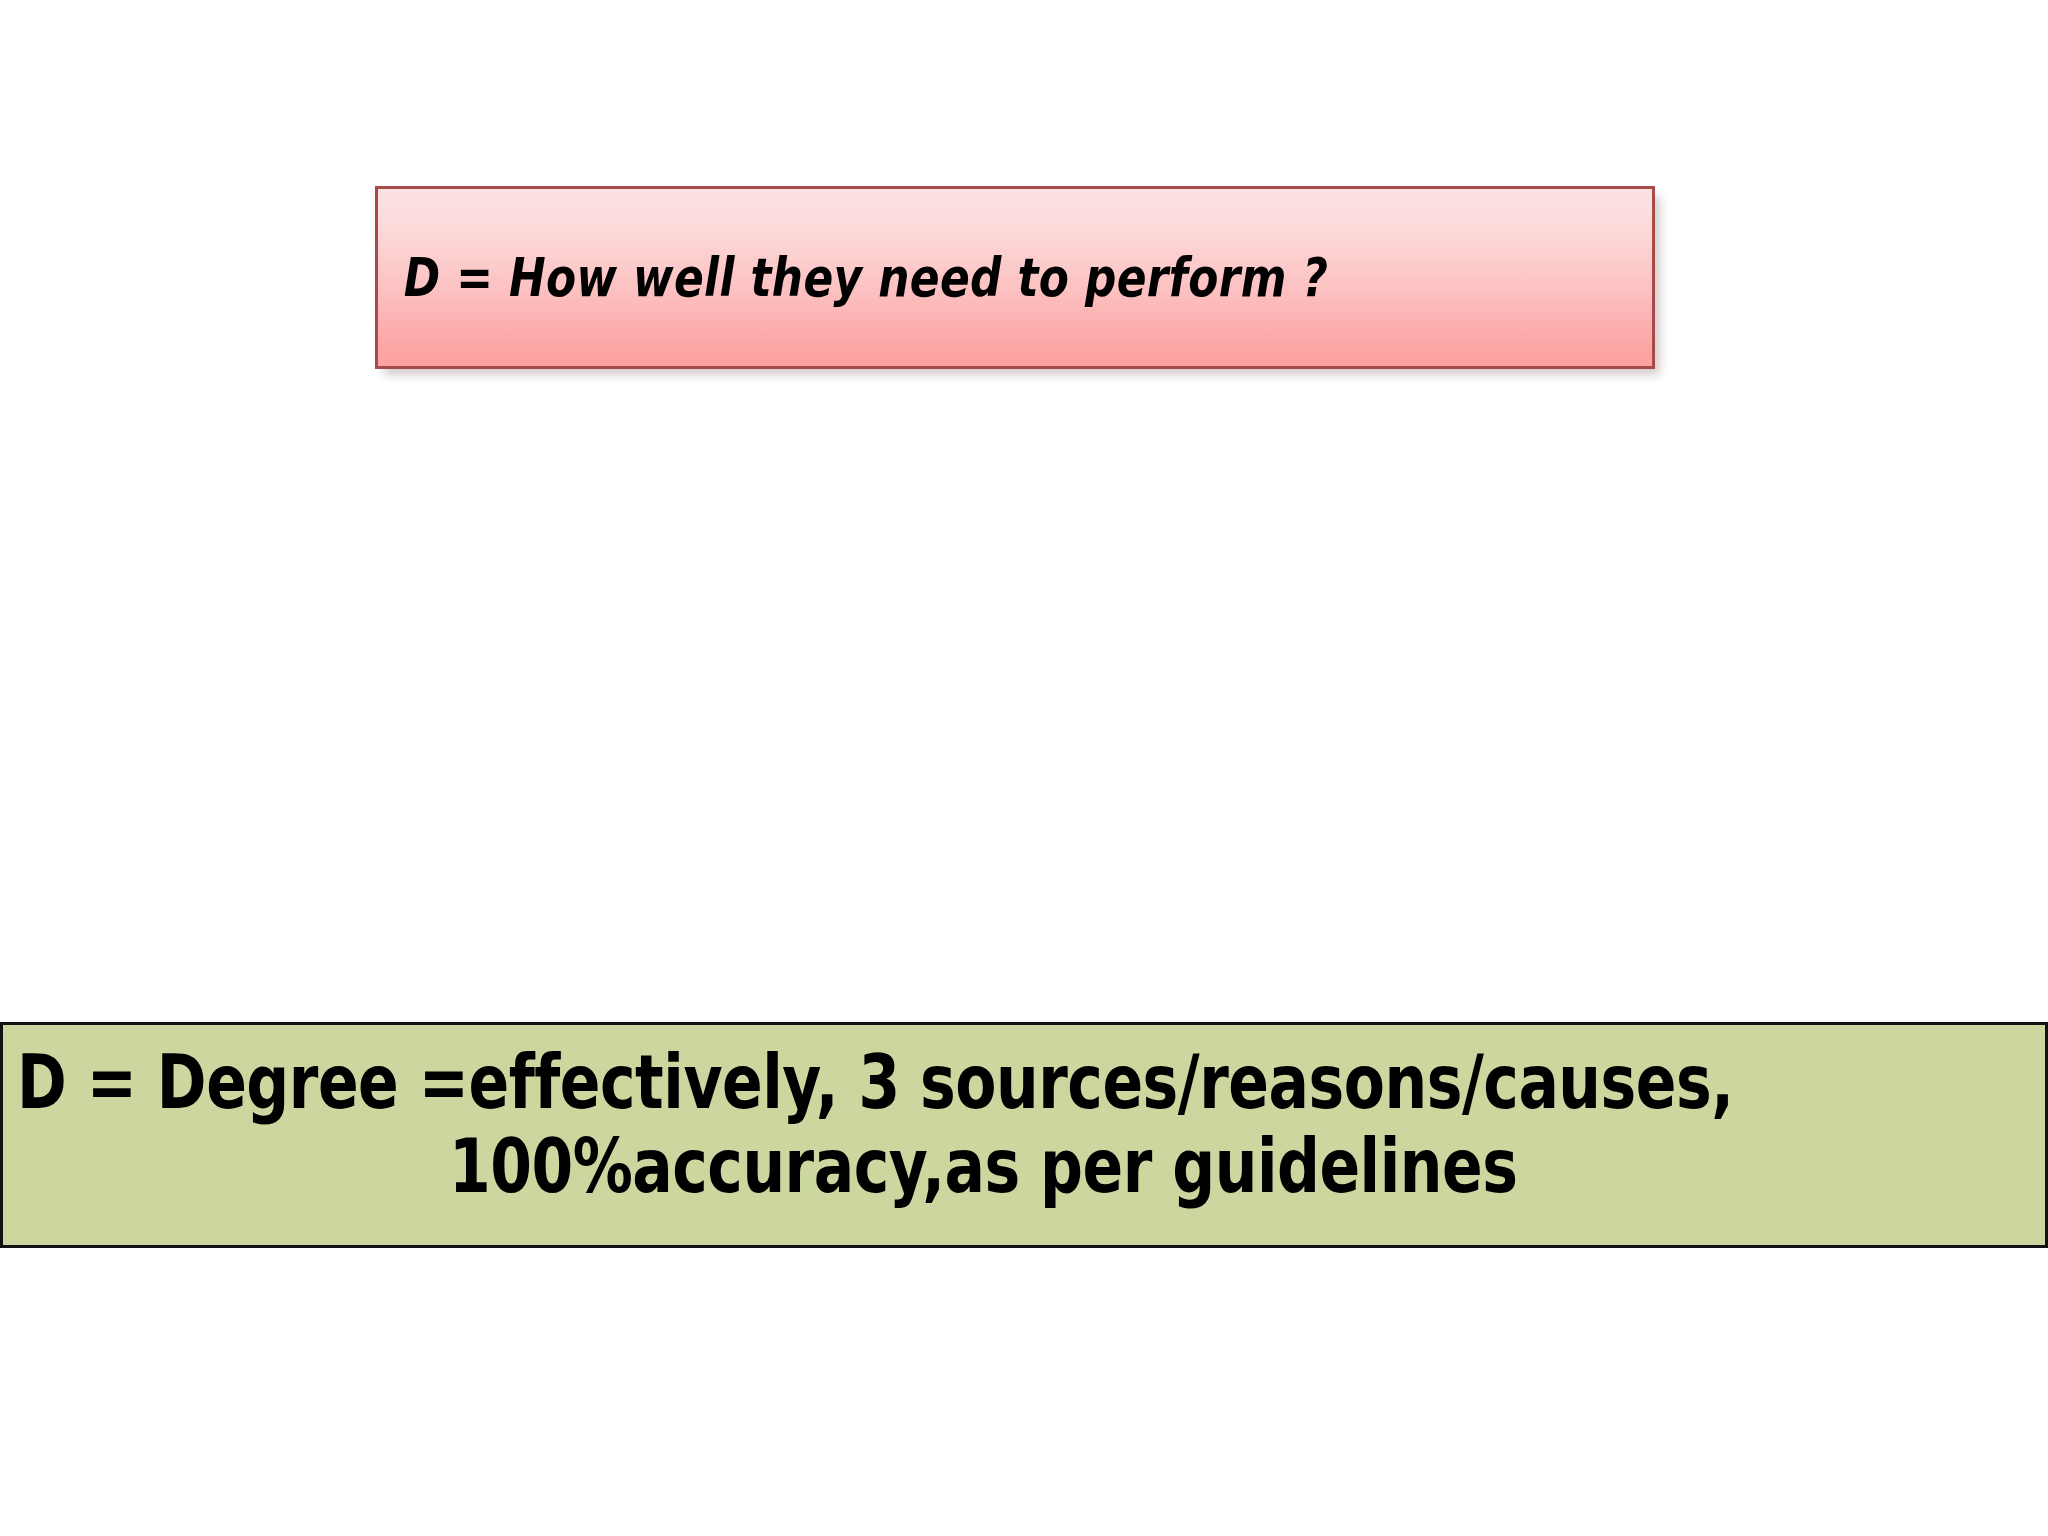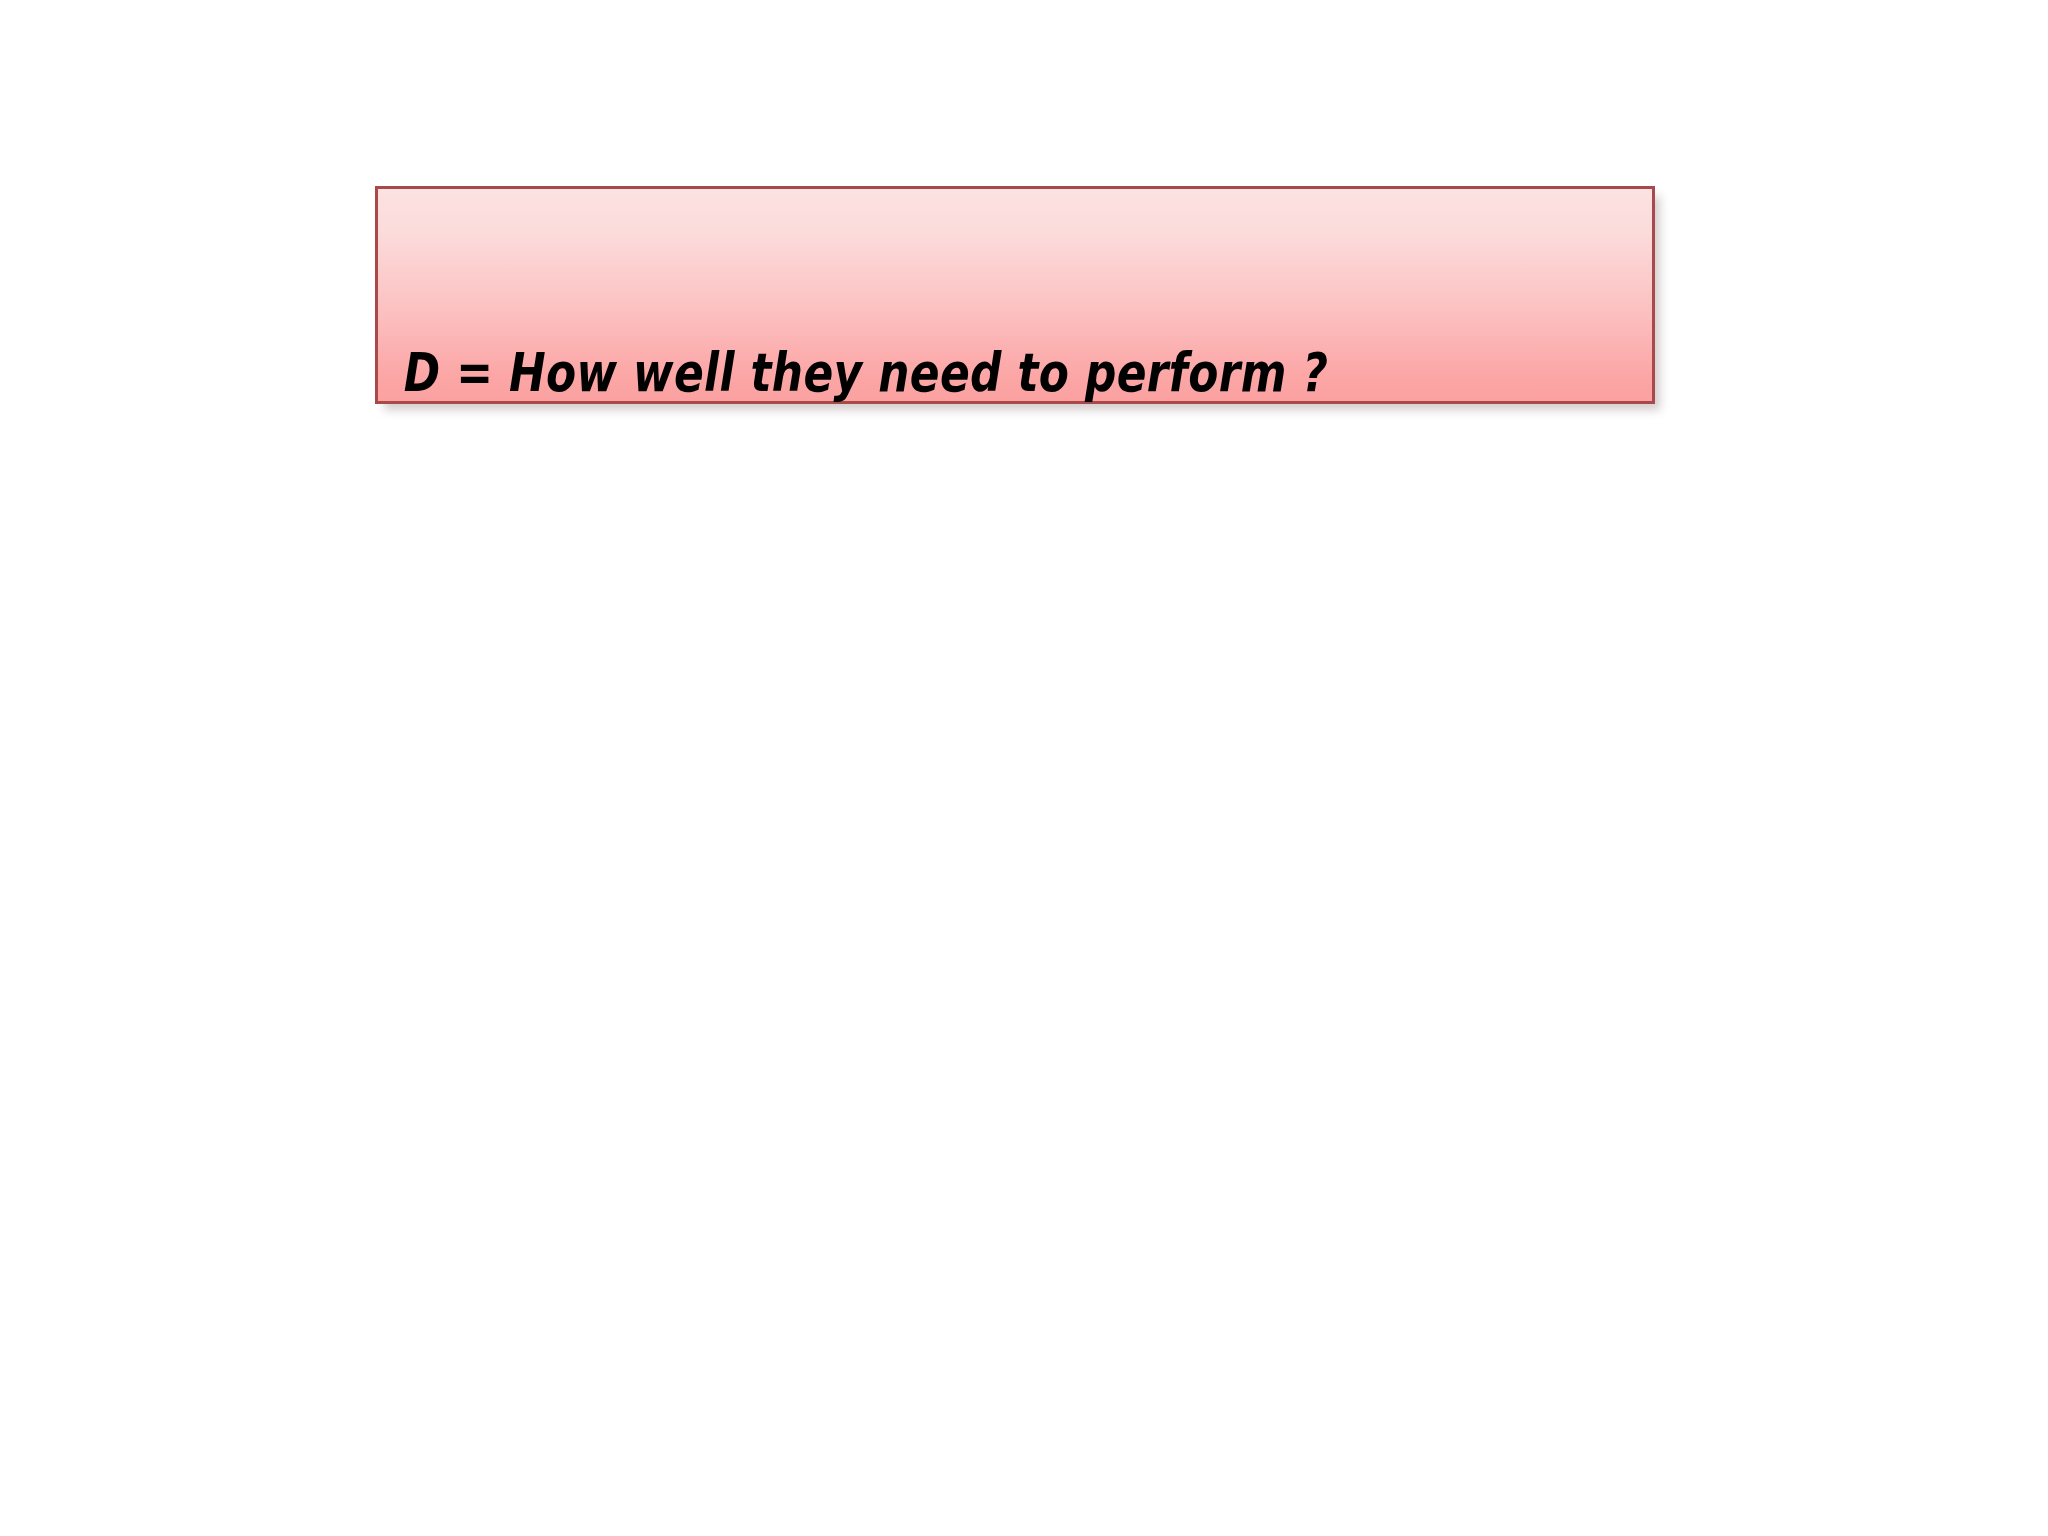--- a/index.html
+++ b/index.html
@@ -20,27 +20,27 @@
     inset: 0;
     background: #ffffff;
   }
 
   
   .pink-box {
     position: absolute;
     left: 375px;
     top: 186px;
     width: 1280px;
-    height: 218px;
+    height: 183px;
     box-sizing: border-box;
     background: linear-gradient(to bottom, #fce2e2 0%, #fcdada 22%, #fcc0c0 58%, #fca6a6 88%, #fba1a1 100%);
     border: 3px solid #a94a4a;
     box-shadow: 7px 8px 9px -2px rgba(120, 100, 100, 0.32);
     display: flex;
-    align-items: flex-end;
+    align-items: center;
   }
   .pink-text {
     width: 100%;
     padding: 0 28px;
     font-size: 53px;
     line-height: 1.05;
     font-weight: bold;
     font-style: italic;
     color: #000000;
     letter-spacing: 0.4px;
@@ -111,14 +111,18 @@
 </head>
 <body>
 
 <div class="slide">
 
   <div class="pink-box">
     <div class="pink-text">D  = How well they need to perform ?</div>
   </div>
 
 
+  <div class="green-box">
+    <div class="green-line green-line-1">D = Degree  =effectively, 3 sources/reasons/causes,</div>
+    <div class="green-line green-line-2">100%accuracy,as per guidelines</div>
+  </div>
 
 </div>
 
 </body></html>

